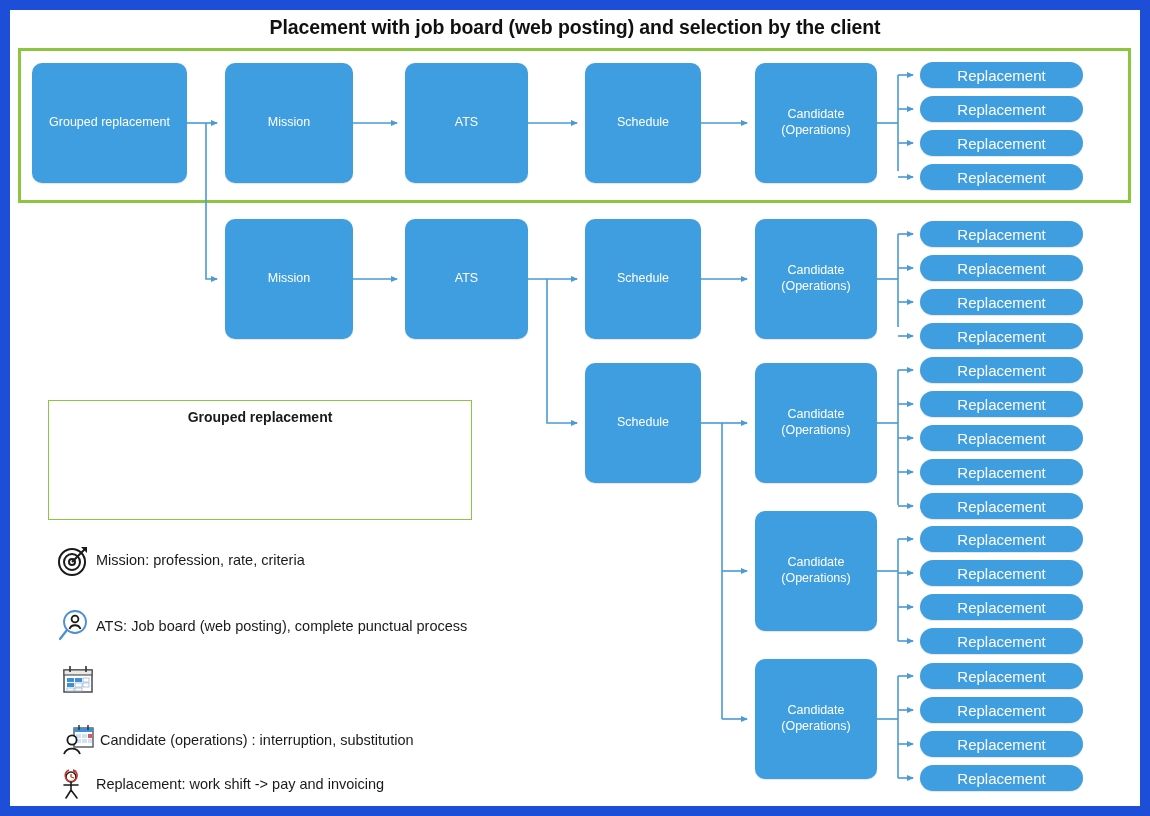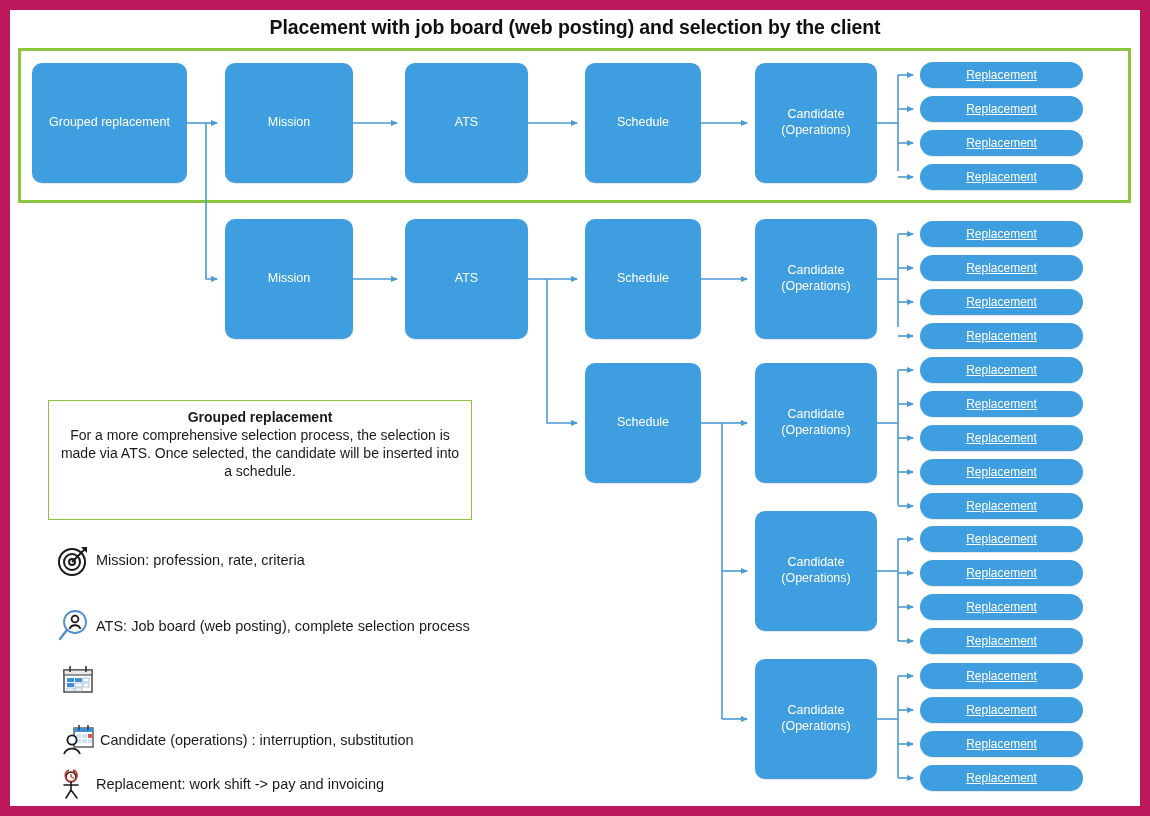--- a/index.html
+++ b/index.html
@@ -6,21 +6,21 @@
   html,body{margin:0;padding:0;}
   body{
     width:1150px;height:816px;
     background:#ffffff;
     font-family:"Liberation Sans", sans-serif;
     overflow:hidden;
   }
   #canvas{
     position:relative;
     width:1150px;height:816px;
-    background:#be185d;            
+    background:#1d4ed8;            
     box-sizing:border-box;
   }
   #sheet{
     position:absolute;
     left:10px;top:10px;
     width:1130px;height:796px;
     background:#ffffff;
     overflow:hidden;
   }
 
@@ -64,24 +64,23 @@
 
   
   .pill{
     position:absolute;
     background:#3f9ee0;
     color:#ffffff;
     border-radius:14px;
     display:flex;
     align-items:center;
     justify-content:center;
-    font-size:12px;
+    font-size:15px;
     box-sizing:border-box;
     box-shadow:0 1px 1px rgba(0,0,0,.10);
-    text-decoration:underline;
   }
 
   
   #wires{
     position:absolute;left:0;top:0;
     width:1130px;height:796px;
     pointer-events:none;
   }
 
   
@@ -257,21 +256,20 @@
       <span>(Operations)</span>
     </div>
 
     <div class="pill" style="left:910px;top:653px;width:163px;height:26px;">Replacement</div>
     <div class="pill" style="left:910px;top:687px;width:163px;height:26px;">Replacement</div>
     <div class="pill" style="left:910px;top:721px;width:163px;height:26px;">Replacement</div>
     <div class="pill" style="left:910px;top:755px;width:163px;height:26px;">Replacement</div>
 
     <div class="callout" style="left:38px;top:390px;width:424px;height:120px;">
       <div class="c-title">Grouped replacement</div>
-      <div class="c-body">For a more comprehensive selection process, the selection is made via ATS. Once selected, the candidate will be inserted into a schedule.</div>
     </div>
 
     <div class="legend-row" style="left:42px;top:528px;">
       <span class="legend-icon">
         <svg width="34" height="34" viewBox="0 0 34 34">
           <circle cx="15" cy="19" r="13" fill="none" stroke="#1a1a1a" stroke-width="2"></circle>
           <circle cx="15" cy="19" r="8" fill="none" stroke="#1a1a1a" stroke-width="2"></circle>
           <circle cx="15" cy="19" r="3" fill="none" stroke="#1a1a1a" stroke-width="2"></circle>
           <path d="M15,19 L28,6" stroke="#1a1a1a" stroke-width="2" fill="none"></path>
           <path d="M24,4 L30,4 L30,10 z" fill="#1a1a1a"></path>
@@ -283,21 +281,21 @@
     <div class="legend-row" style="left:42px;top:594px;">
       <span class="legend-icon">
         <svg width="34" height="34" viewBox="0 0 34 34">
           <circle cx="18" cy="13" r="11" fill="none" stroke="#4a8fd4" stroke-width="1.8"></circle>
           <path d="M10,21 L3,30" stroke="#4a8fd4" stroke-width="2.2" fill="none" stroke-linecap="round"></path>
           <circle cx="18" cy="10" r="3.4" fill="none" stroke="#1a1a1a" stroke-width="1.8"></circle>
           <path d="M12.5,20 a5.8,5.5 0 0 1 11,0" fill="none" stroke="#1a1a1a" stroke-width="1.8"></path>
         </svg>
       </span>
       <span class="legend-text">
-        <span>ATS: </span><b>Job board</b><span> (web posting), complete selection process</span>
+        <span>ATS: </span><b>Job board</b><span> (web posting), complete punctual process</span>
       </span>
     </div>
 
     <div class="legend-row" style="left:46px;top:648px;">
       <span class="legend-icon">
         <svg width="34" height="32" viewBox="0 0 34 32">
           <rect x="3" y="6" width="28" height="22" fill="#ffffff" stroke="#555555" stroke-width="1.6"></rect>
           <rect x="3" y="6" width="28" height="5" fill="#e8e8e8" stroke="#555555" stroke-width="1.2"></rect>
           <path d="M9,2 L9,8 M25,2 L25,8" stroke="#333333" stroke-width="1.6"></path>
           <rect x="6" y="14" width="7" height="4" fill="#3f8fd4"></rect>

